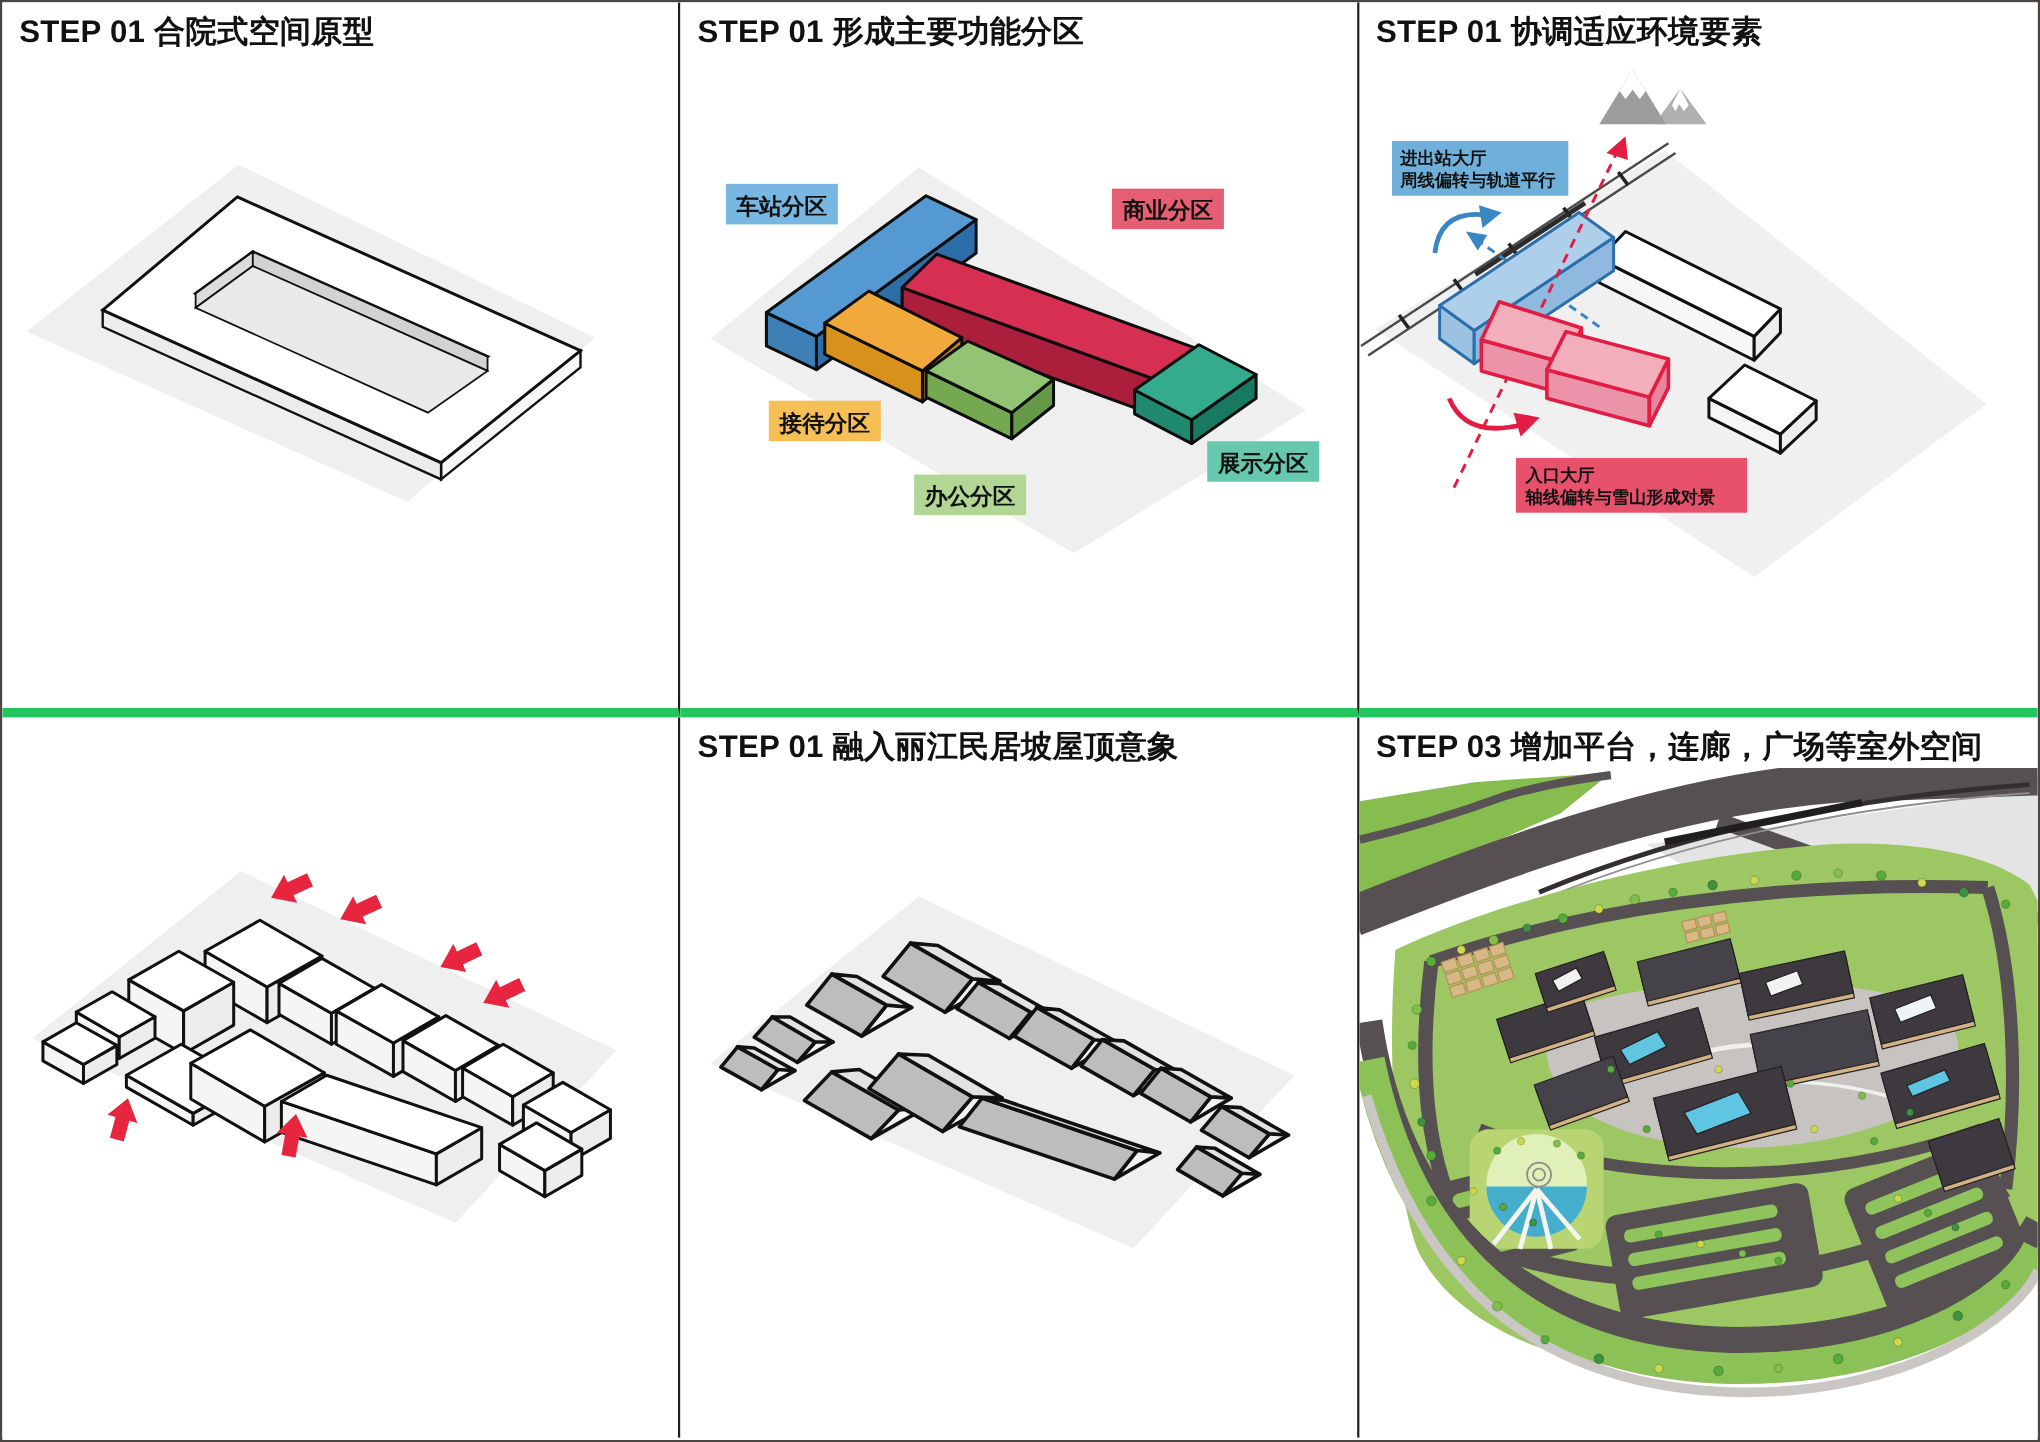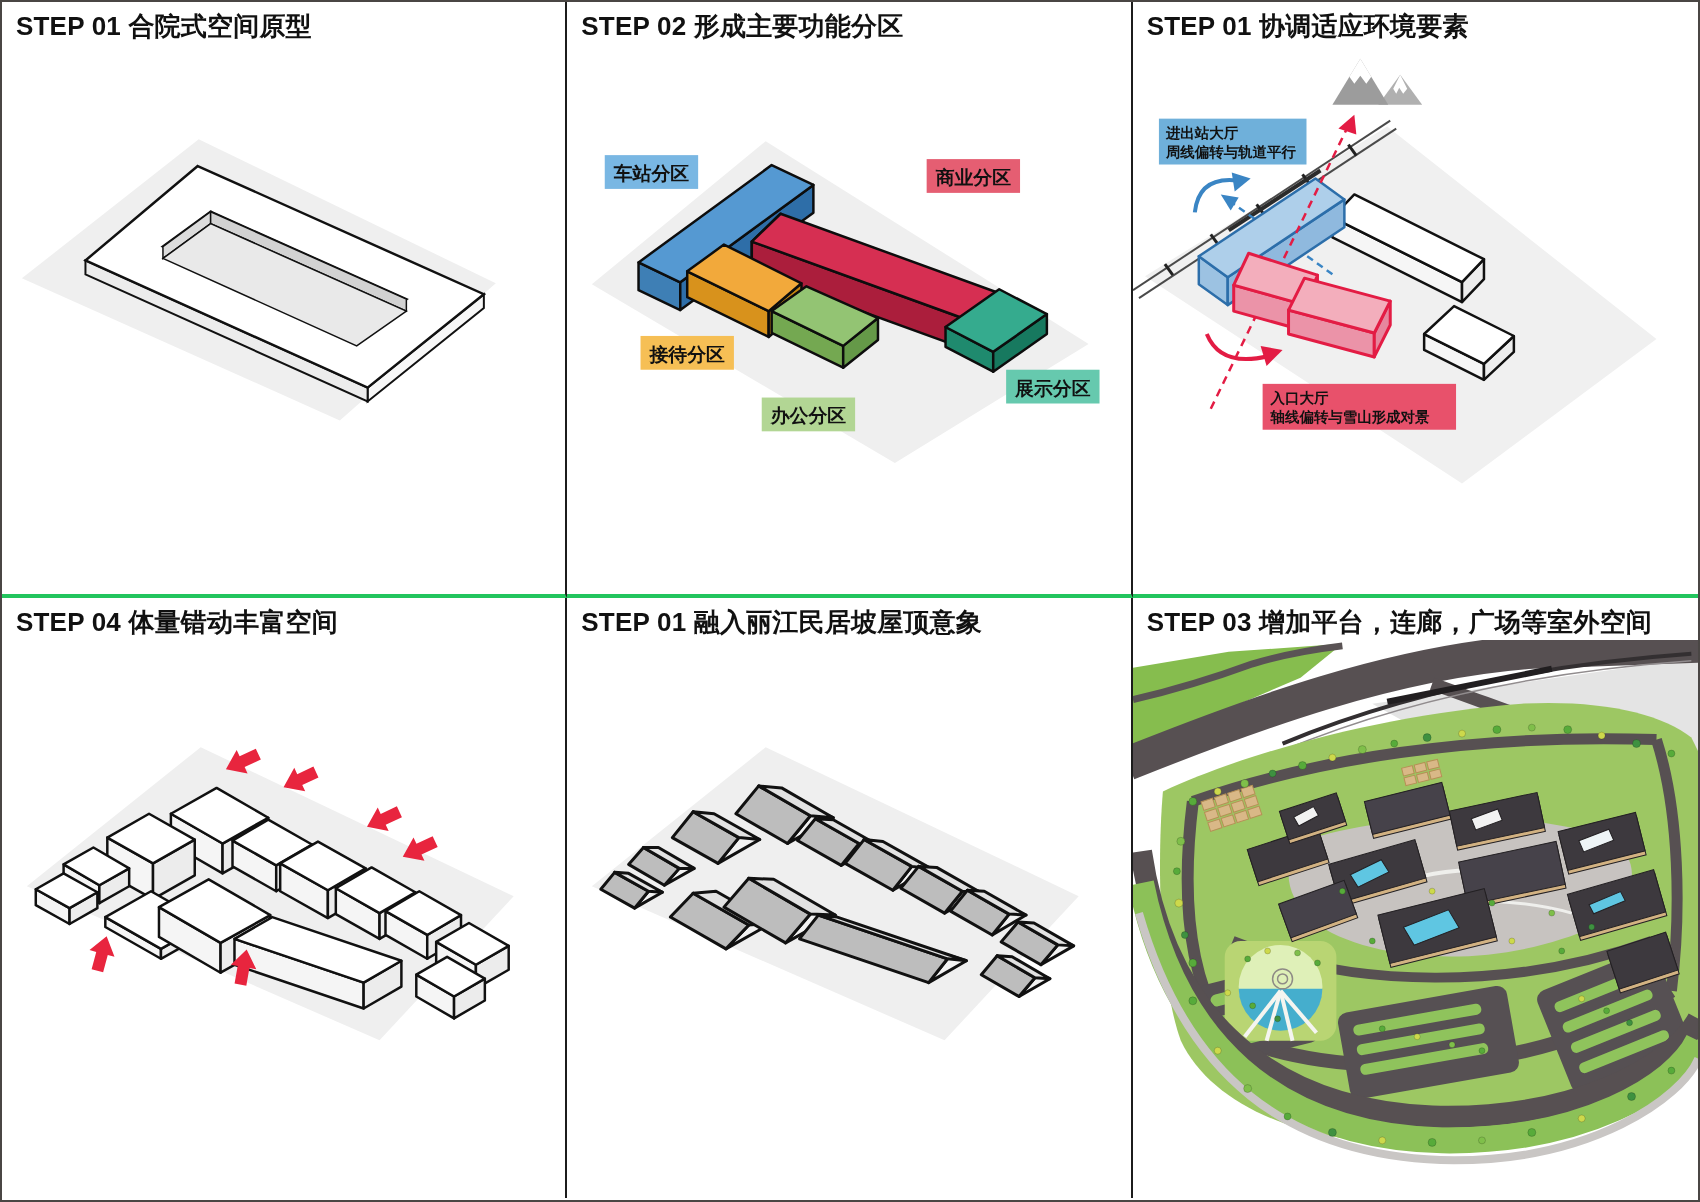--- a/index.html
+++ b/index.html
@@ -6,21 +6,21 @@
   #frame{
     width:1700px;height:1202px;box-sizing:border-box;
     border:2px solid #4a4644;background:#fff;
     display:grid;
     grid-template-columns:1fr 1fr 1fr;
     grid-template-rows:596px 600px;
     font-family:"Liberation Sans","DejaVu Sans",sans-serif;
   }
   .panel{display:flex;flex-direction:column;min-height:0;min-width:0;background:#fff;}
   .panel.colline{border-right:2px solid #1c1c1c;}
-  .panel.rowline{border-bottom:4px solid #22c55e;}
+  .panel.rowline{border-bottom:8px solid #22c55e;}
   .panel-title{
     margin:10px 14px 2px 14px;font-size:26px;font-weight:700;color:#111;
     line-height:1.15;letter-spacing:.2px;white-space:nowrap;
   }
   .panel svg{display:block;width:100%;flex:1 1 auto;min-height:0;}
   .lbl{font-size:19px;font-weight:700;fill:#111;}
   .ann{font-size:14.5px;font-weight:700;fill:#111;}
 </style>
 </head>
 <body>
@@ -34,21 +34,21 @@
       <polygon points="485,250 368,344 368,358 485,264" fill="#f7f7f7" stroke="#111" stroke-width="2"></polygon>
       <polygon points="84,216 368,344 368,358 84,230" fill="#ececec" stroke="#111" stroke-width="2"></polygon>
       <path fill-rule="evenodd" d="M197,121 L485,250 L368,344 L84,216 Z M210,167 L162,202 L357,290 L407,255 Z" fill="#ffffff" stroke="#111" stroke-width="2.5"></path>
       <polygon points="162,202 210,167 210,179 162,214" fill="#dcdcdc" stroke="#111" stroke-width="1.5"></polygon>
       <polygon points="210,167 407,255 407,267 210,179" fill="#d2d2d2" stroke="#111" stroke-width="1.5"></polygon>
       <polygon points="162,214 210,179 407,267 357,302" fill="#e9e9e9" stroke="#111" stroke-width="1.5"></polygon>
     </svg>
   </section>
 
   <section class="panel colline rowline">
-    <h2 class="panel-title">STEP 02 形成主要功能分区</h2>
+    <h2 class="panel-title">STEP 01 形成主要功能分区</h2>
     <svg viewBox="0 0 567 550" preserveAspectRatio="xMidYMid meet">
       <polygon points="200,96 525,300 330,420 25,240" fill="#efefef"></polygon>
 
       <g stroke="#0d0d0d" stroke-width="2.5" stroke-linejoin="round">
         <polygon points="72,218 114,238 114,266 72,246" fill="#3e7fb5"></polygon>
         <polygon points="114,238 248,140 248,168 114,266" fill="#2e6ea8"></polygon>
         <polygon points="72,218 206,120 248,140 114,238" fill="#5599d2"></polygon>
       </g>
 
       <g stroke="#0d0d0d" stroke-width="2.5" stroke-linejoin="round">
@@ -166,21 +166,20 @@
       </g>
       <g>
         <rect x="130" y="340" width="194" height="46" fill="#e8516b"></rect>
         <text class="ann" x="138" y="359">入口大厅</text>
         <text class="ann" x="138" y="378">轴线偏转与雪山形成对景</text>
       </g>
     </svg>
   </section>
 
   <section class="panel colline">
-    <h2 class="panel-title">STEP 04 体量错动丰富空间</h2>
     <svg viewBox="0 0 567 556" preserveAspectRatio="xMidYMid meet">
       <defs>
         <path id="arr4" d="M0,-6 L18,-6 L18,-13 L36,0 L18,13 L18,6 L0,6 Z"></path>
       </defs>
       <polygon points="200,105 515,255 380,400 25,245" fill="#efefef"></polygon>
 
       <g stroke="#111" stroke-width="2.5" stroke-linejoin="round">
 
         <g>
             <polygon points="170,172 222,202 222,232 170,202" fill="#f5f5f5"></polygon>

